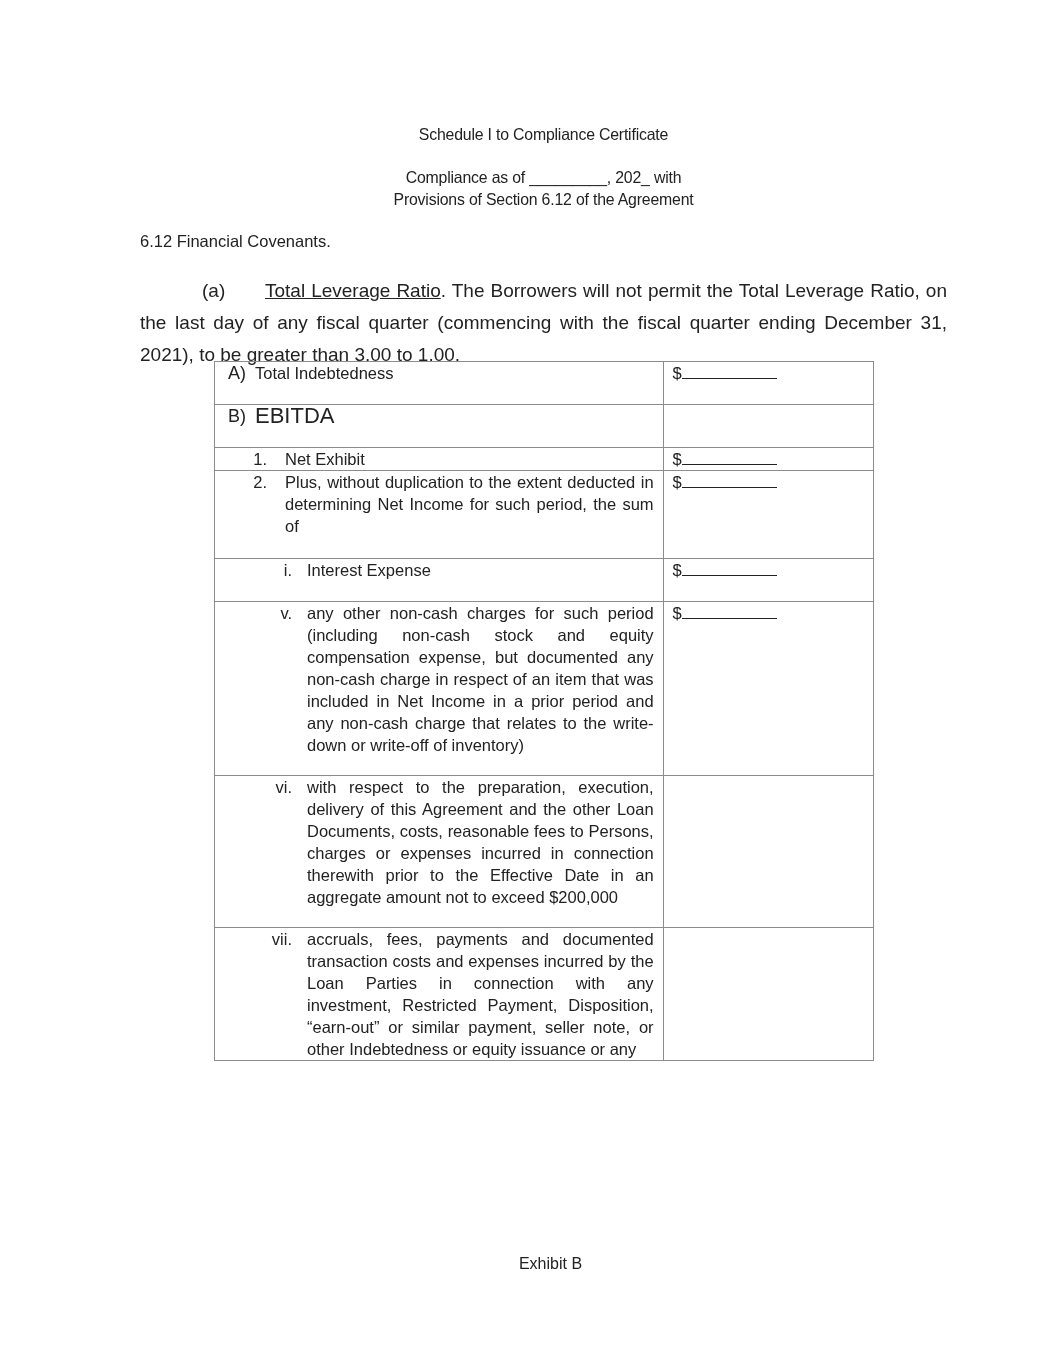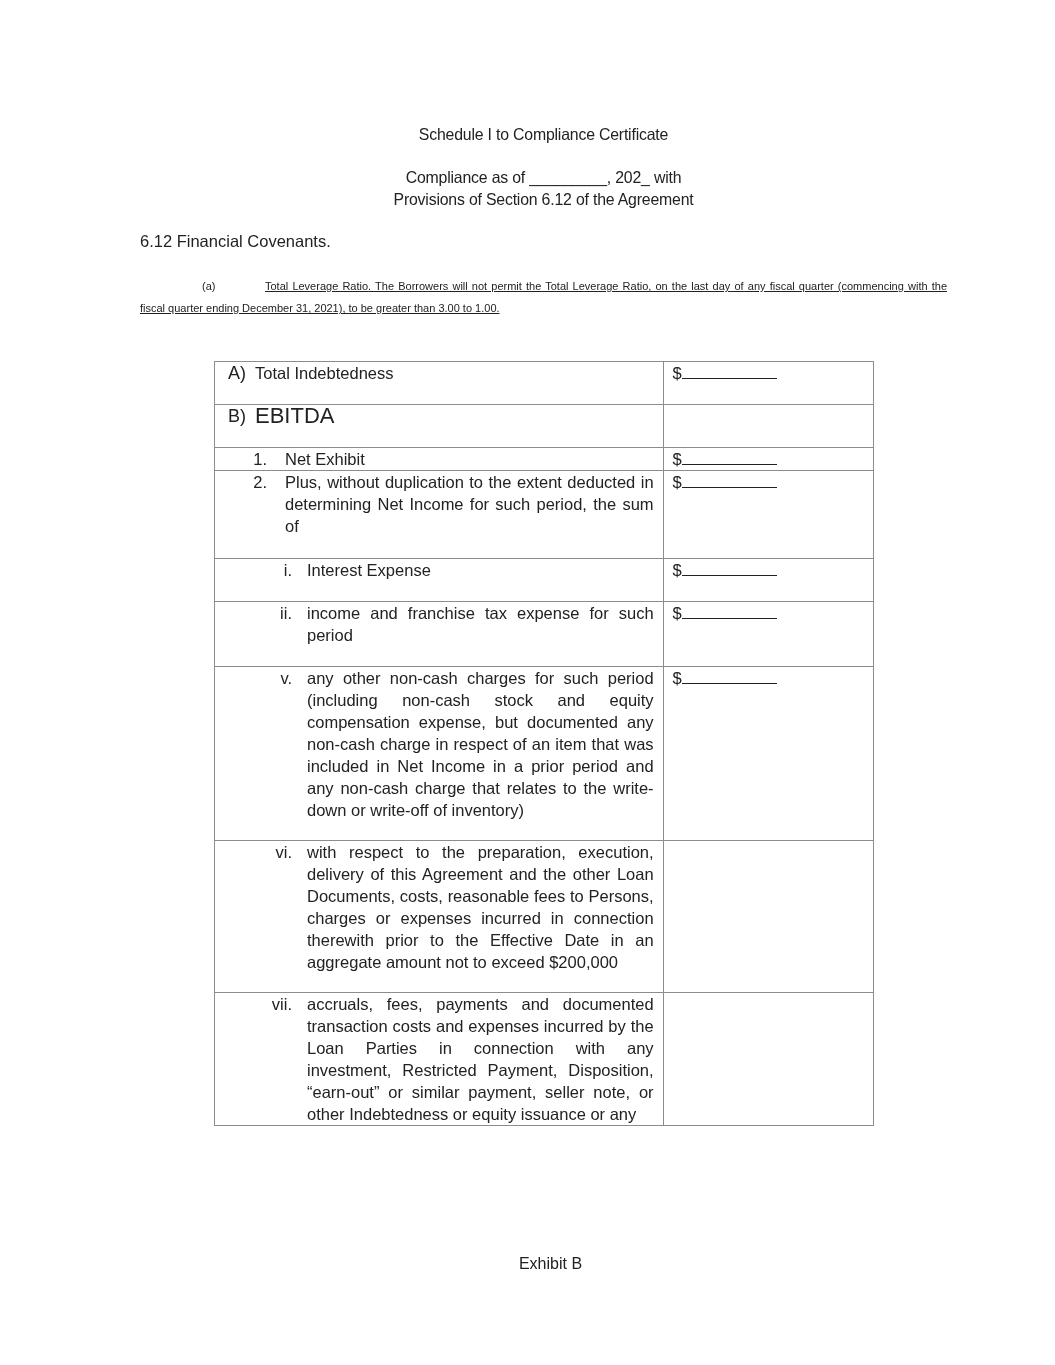--- a/index.html
+++ b/index.html
@@ -13,21 +13,21 @@
     font-size: 16.5px; letter-spacing: -0.2px; transform: scaleX(0.96);
   }
   .t1 { top: 125px; }
   .t2 { top: 168px; }
   .t3 { top: 190px; }
   .section-head {
     position: absolute; left: 124px; top: 232px; font-size: 16.5px; text-align: center;
   }
   .para {
     position: absolute; left: 124px; top: 275px; width: 807px;
-    font-size: 11px; line-height: 22px; text-align: justify; text-decoration: underline;
+    font-size: 19px; line-height: 32px; text-align: justify;
   }
   .para .label { display: inline-block; width: 125px; text-indent: 62px; }
   .para .u { text-decoration: underline; }
   table.cov {
     position: absolute; left: 198px; top: 361px; width: 660px;
     border-collapse: collapse; font-size: 16.5px; line-height: 22px;
   }
   table.cov td {
     border: 1px solid #8c8c8c; vertical-align: top; padding: 0;
   }
@@ -108,31 +108,20 @@
           <td class="desc">
             <div class="desc-inner" style="padding-left: 50px;">
               <span class="num" style="width: 27px; margin-right: 15px;">i.</span>
               <span class="txt">Interest Expense</span>
             </div>
           </td>
           <td class="amt">
             <div class="amt-inner"><span>$</span><span class="blank-line"></span></div>
           </td>
         </tr>
-        <tr style="height: 65px;">
-          <td class="desc">
-            <div class="desc-inner" style="padding-left: 50px;">
-              <span class="num" style="width: 27px; margin-right: 15px;">ii.</span>
-              <span class="txt">income and franchise tax expense for such period</span>
-            </div>
-          </td>
-          <td class="amt">
-            <div class="amt-inner"><span>$</span><span class="blank-line"></span></div>
-          </td>
-        </tr>
         <tr style="height: 174px;">
           <td class="desc">
             <div class="desc-inner" style="padding-left: 50px;">
               <span class="num" style="width: 27px; margin-right: 15px;">v.</span>
               <span class="txt">any other non-cash charges for such period (including non-cash stock and equity compensation expense, but documented any non-cash charge in respect of an item that was included in Net Income in a prior period and any non-cash charge that relates to the write-down or write-off of inventory)</span>
             </div>
           </td>
           <td class="amt">
             <div class="amt-inner"><span>$</span><span class="blank-line"></span></div>
           </td>

